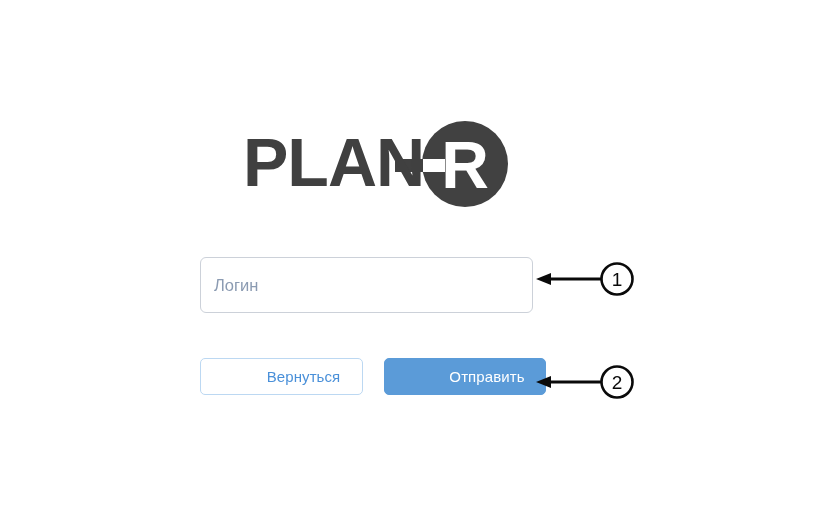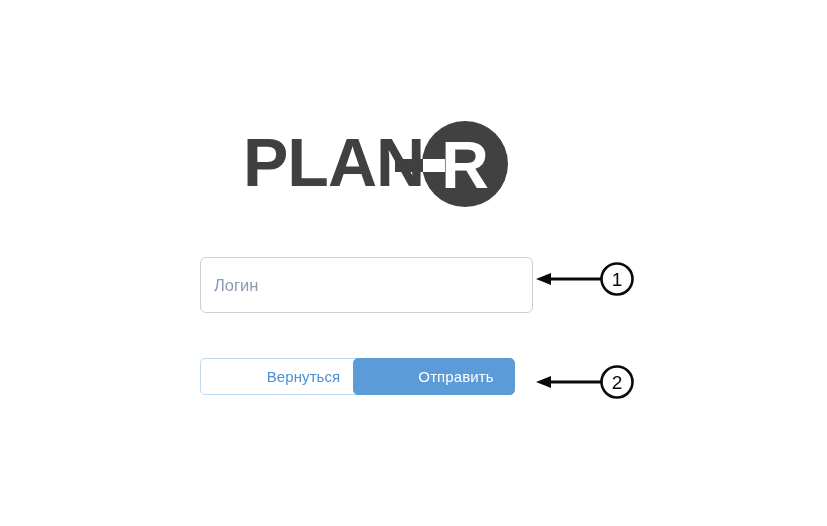--- a/index.html
+++ b/index.html
@@ -66,21 +66,21 @@
   }
   #back-button {
     left: 200px;
     top: 358px;
     width: 163px;
     border: 1px solid #bcd8f2;
     background: #ffffff;
     color: #4a90d9;
   }
   #submit-button {
-    left: 353px;
+    left: 384px;
     top: 358px;
     width: 162px;
     border: 1px solid #5b9bd8;
     background: #5b9bd8;
     color: #ffffff;
   }
 
   
   .callout {
     position: absolute;

